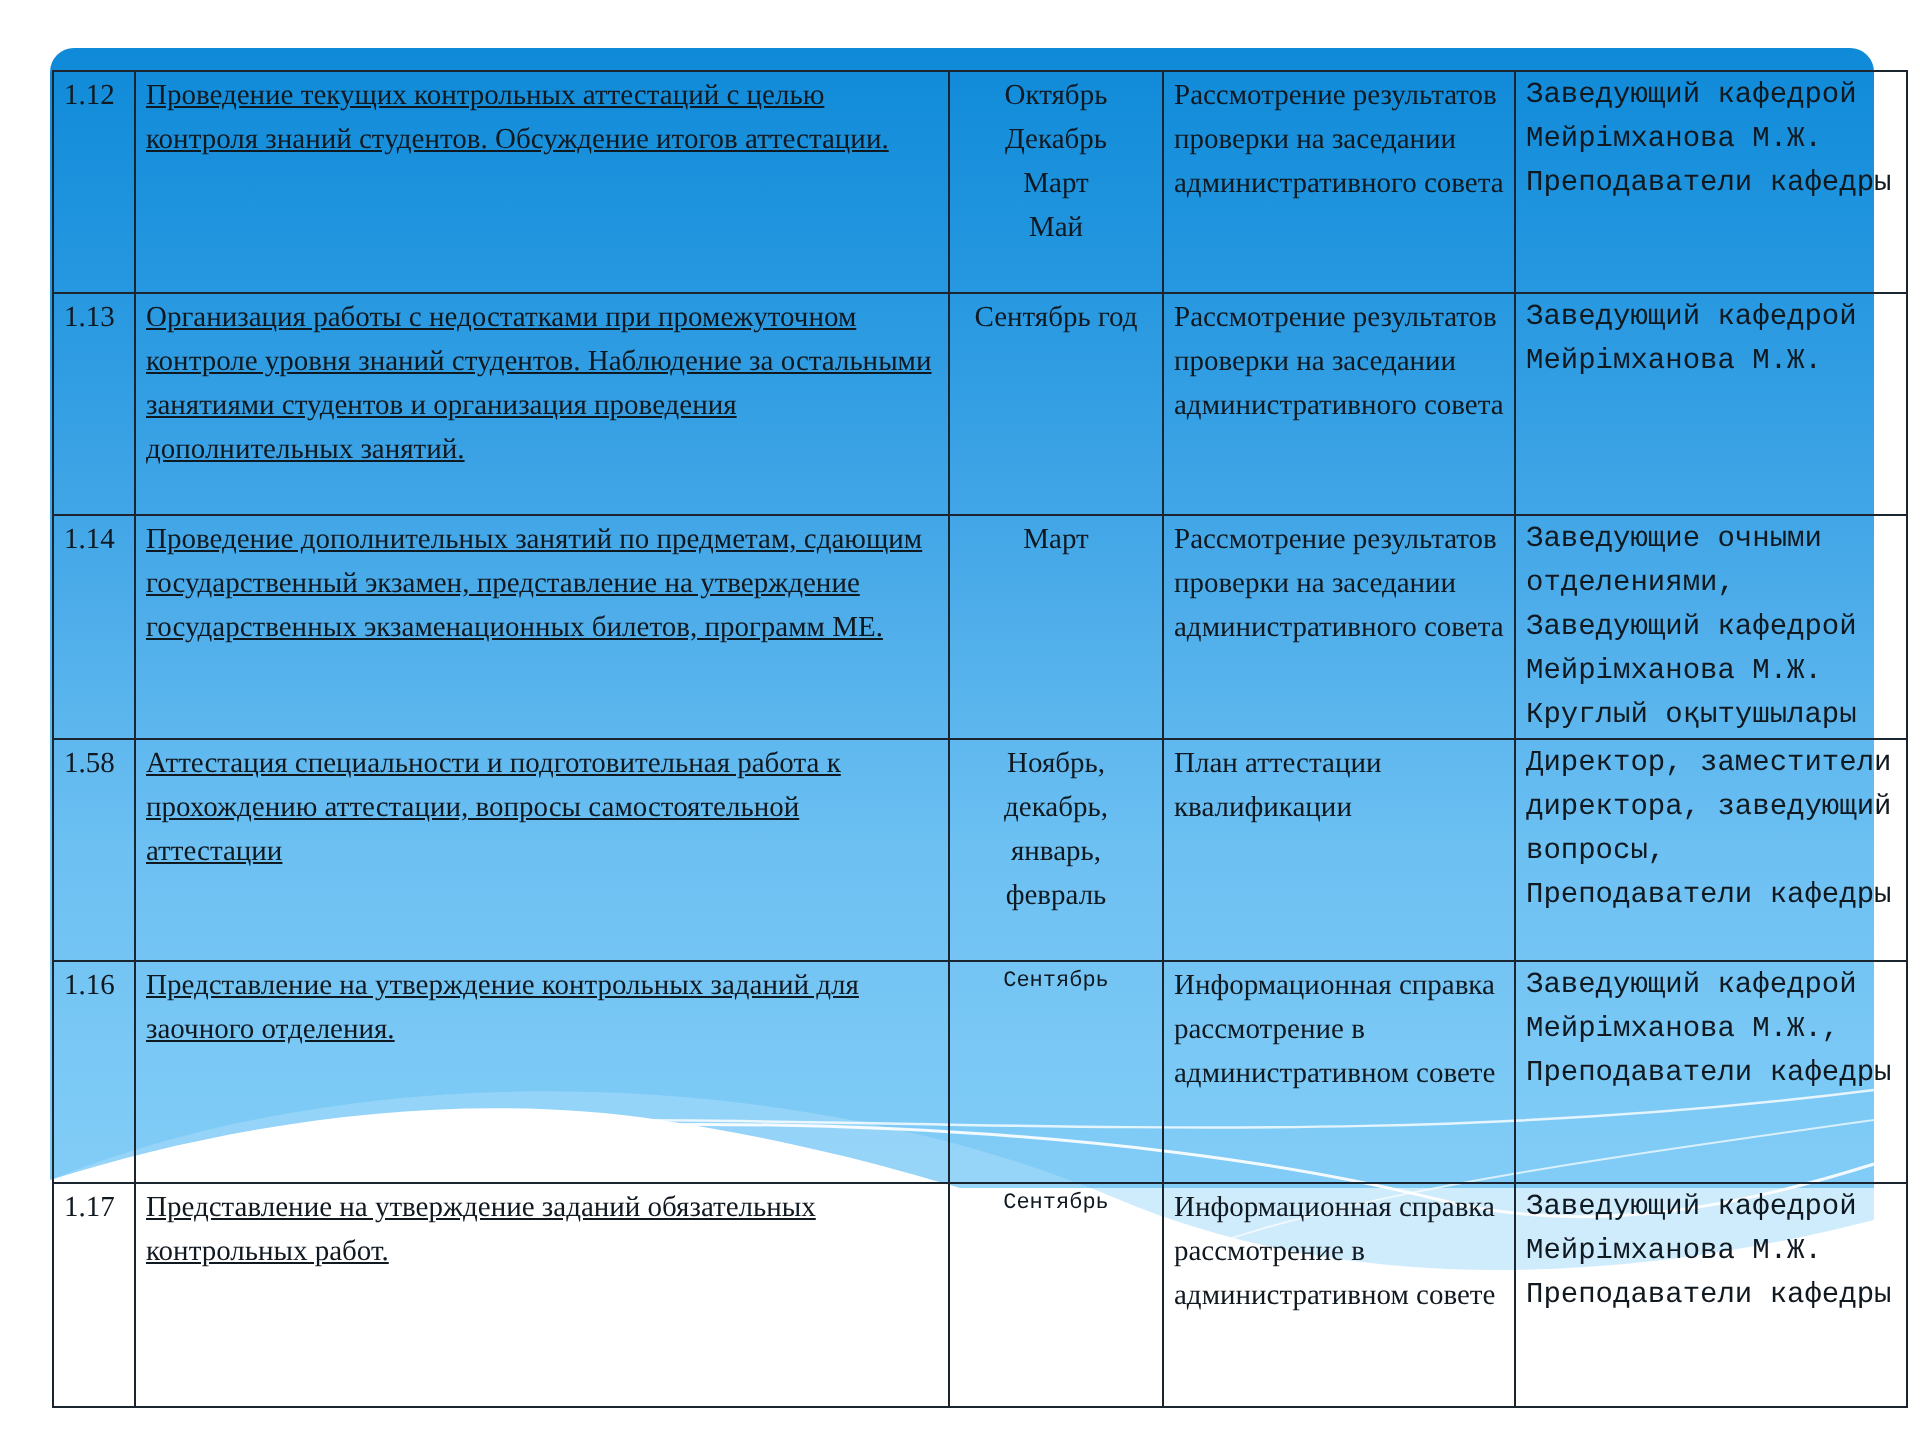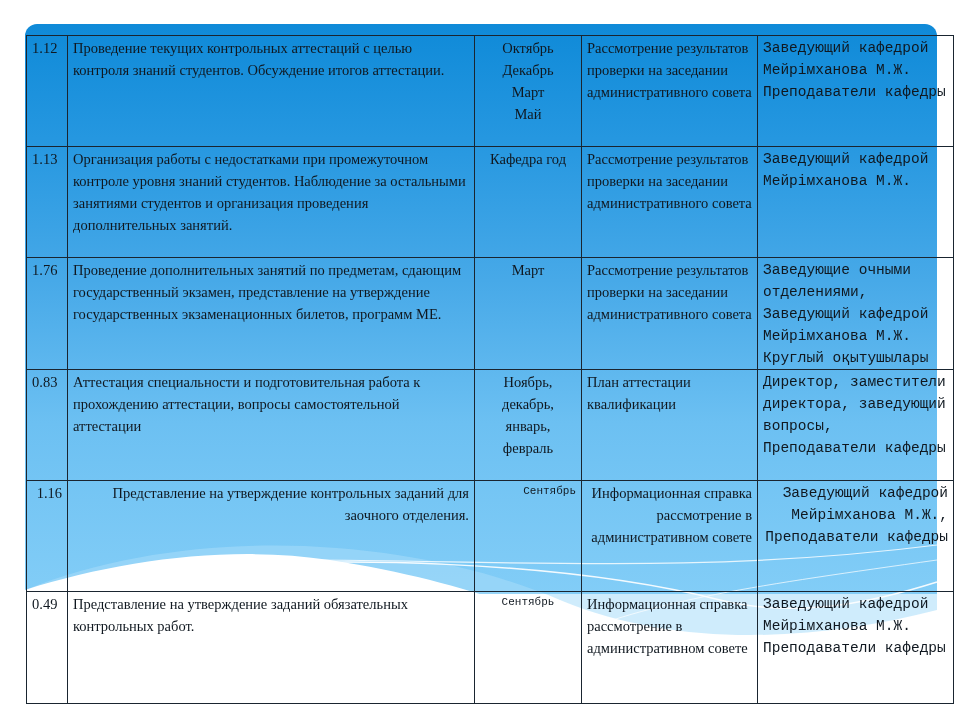--- a/index.html
+++ b/index.html
@@ -17,30 +17,30 @@
     .wave-svg { position: absolute; left: 0; top: 0; width: 960px; height: 720px; }
     table.plan {
       position: absolute; left: 26px; top: 35px; width: 915px;
       border-collapse: collapse; table-layout: fixed;
       font-size: 14.5px; line-height: 22px; color: #101820;
     }
     table.plan td {
       border: 1.5px solid #1a2530; vertical-align: top; padding: 1px 5px 0 5px;
     }
     td.num { width: 30px; padding-left: 6px; padding-right: 2px; }
-    td.act { width: 396px; }
+    td.act { width: 396px; text-decoration: underline; }
     td.when { width: 96px; text-align: center; }
     td.when.small { font-size: 11px; line-height: 18px; font-family: Liberation Mono, monospace; }
     td.result { width: 165px; }
     td.resp { width: 185px; font-family: Liberation Mono, monospace; }
     tr.r12 td { height: 109px; }
     tr.r13 td { height: 109px; }
     tr.r14 td { height: 109px; }
     tr.r15 td { height: 109px; }
-    tr.r16 td { height: 109px; text-align: right; }
+    tr.r16 td { height: 109px; }
     tr.r17 td { height: 110px; }
     .line { display: block; white-space: nowrap; }
   </style>
 </head>
 <body>
 
 <div class="slide-bg"></div>
 
 <svg class="wave-svg" viewBox="0 0 960 720">
   <path d="M25 590 C 200 520, 420 540, 560 600 C 680 650, 820 640, 937 610 L 937 594 L 25 594 Z" fill="#a8dcfa" opacity="0.55"></path>
@@ -65,45 +65,45 @@
         <td class="resp">
           <span class="line">Заведующий кафедрой</span>
           <span class="line">Мейрімханова М.Ж.</span>
           <span class="line">Преподаватели кафедры</span>
         </td>
       </tr>
       <tr class="r13">
         <td class="num">1.13</td>
         <td class="act">Организация работы с недостатками при промежуточном контроле уровня знаний студентов. Наблюдение за остальными занятиями студентов и организация проведения дополнительных занятий.</td>
         <td class="when">
-          <span class="line">Кафедра год</span>
+          <span class="line">Сентябрь год</span>
         </td>
         <td class="result">Рассмотрение результатов  проверки на заседании административного совета</td>
         <td class="resp">
           <span class="line">Заведующий кафедрой</span>
           <span class="line">Мейрімханова М.Ж.</span>
         </td>
       </tr>
       <tr class="r14">
-        <td class="num">1.76</td>
+        <td class="num">1.14</td>
         <td class="act">Проведение дополнительных занятий по предметам, сдающим государственный экзамен, представление на утверждение государственных экзаменационных билетов, программ МЕ.</td>
         <td class="when">
           <span class="line">Март</span>
         </td>
         <td class="result">Рассмотрение результатов  проверки на заседании административного совета</td>
         <td class="resp">
           <span class="line">Заведующие очными</span>
           <span class="line">отделениями,</span>
           <span class="line">Заведующий кафедрой</span>
           <span class="line">Мейрімханова М.Ж.</span>
           <span class="line">Круглый оқытушылары</span>
         </td>
       </tr>
       <tr class="r15">
-        <td class="num">0.83</td>
+        <td class="num">1.58</td>
         <td class="act">Аттестация специальности и подготовительная работа к прохождению аттестации, вопросы самостоятельной аттестации</td>
         <td class="when">
           <span class="line">Ноябрь,</span>
           <span class="line">декабрь,</span>
           <span class="line">январь,</span>
           <span class="line">февраль</span>
         </td>
         <td class="result">План аттестации квалификации</td>
         <td class="resp">
           <span class="line">Директор, заместители</span>
@@ -119,21 +119,21 @@
           <span class="line">Сентябрь</span>
         </td>
         <td class="result">Информационная справка рассмотрение в административном совете</td>
         <td class="resp">
           <span class="line">Заведующий кафедрой</span>
           <span class="line">Мейрімханова М.Ж.,</span>
           <span class="line">Преподаватели кафедры</span>
         </td>
       </tr>
       <tr class="r17">
-        <td class="num">0.49</td>
+        <td class="num">1.17</td>
         <td class="act">Представление на утверждение заданий обязательных контрольных работ.</td>
         <td class="when small">
           <span class="line">Сентябрь</span>
         </td>
         <td class="result">Информационная справка рассмотрение в административном совете</td>
         <td class="resp">
           <span class="line">Заведующий кафедрой</span>
           <span class="line">Мейрімханова М.Ж.</span>
           <span class="line">Преподаватели кафедры</span>
         </td>

